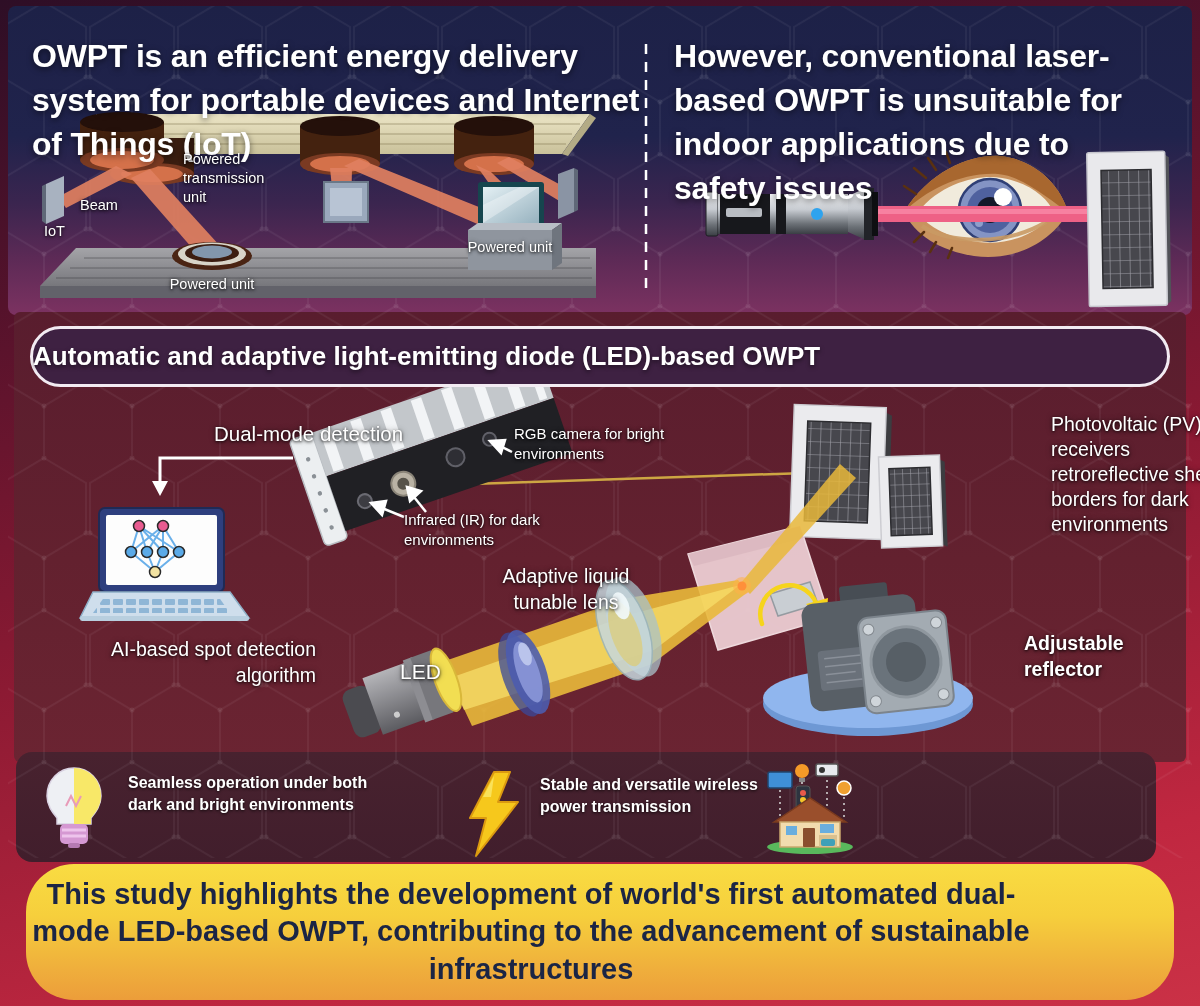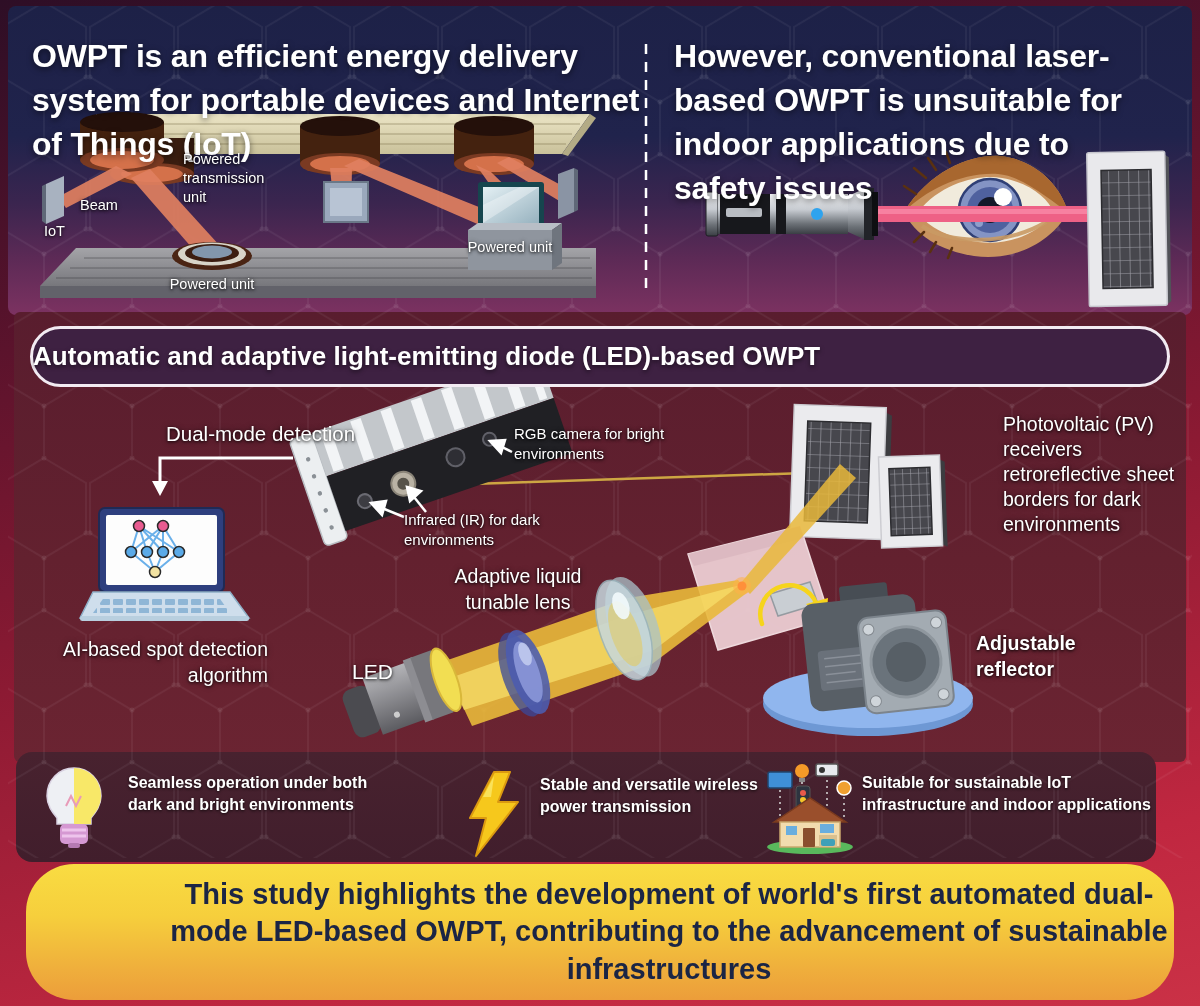--- a/index.html
+++ b/index.html
@@ -11,29 +11,29 @@
           background:linear-gradient(180deg,#1d2147 0%,#20234c 42%,#3b254f 64%,#5d2a56 82%,#7c3261 100%);}
   .bg-mid{left:14px;top:312px;width:1172px;height:450px;border-radius:6px;
           background:linear-gradient(180deg,#591d2e 0%,#63212f 55%,#6b2432 100%);}
   .band{left:16px;top:752px;width:1140px;height:110px;border-radius:16px;
         background:linear-gradient(180deg,#48222f 0%,#411e2c 100%);}
   .pill{left:30px;top:326px;width:1140px;height:61px;border-radius:32px;
         background:#3e2142;border:3px solid #f2ebf2;box-sizing:border-box;
         display:flex;align-items:center;justify-content:flex-start;z-index:4;}
   .conclusion-banner{left:26px;top:864px;width:1148px;height:136px;border-radius:48px;
         background:linear-gradient(180deg,#f9dc42 0%,#f6cf3c 38%,#efae3c 78%,#ec9d3a 100%);
-        display:flex;align-items:center;justify-content:flex-end;z-index:4;}
+        display:flex;align-items:center;justify-content:flex-start;z-index:4;}
   svg.art{left:0;top:0;z-index:2;}
   .txt{z-index:5;color:#fff;}
   .h1{font-weight:700;font-size:32px;line-height:1.38;letter-spacing:-0.2px;
       text-shadow:0 2px 6px rgba(0,0,0,.55);}
   .banner-title{font-weight:700;font-size:26px;color:#fff;text-shadow:0 2px 4px rgba(0,0,0,.5);}
   .lbl{font-size:14.5px;line-height:1.32;text-shadow:0 1px 3px rgba(0,0,0,.9),0 0 5px rgba(0,0,0,.45);}
   .lbl-md{font-size:15px;line-height:1.32;text-shadow:0 1px 3px rgba(0,0,0,.9),0 0 5px rgba(0,0,0,.45);}
-  .lbl-lg{font-size:19.5px;line-height:1.32;text-shadow:0 1px 3px rgba(0,0,0,.85),0 0 6px rgba(0,0,0,.4);}
+  .lbl-lg{font-size:19.5px;line-height:1.32;text-shadow:0 1px 3px rgba(0,0,0,.85),0 0 6px rgba(0,0,0,.4);margin-left:48px;}
   .benefit{font-weight:700;font-size:16px;line-height:1.4;text-shadow:0 1px 3px rgba(0,0,0,.8);}
   .conclusion-text{font-weight:700;font-size:29px;line-height:1.28;color:#1b2545;text-align:center;}
   .center{text-align:center;}
 </style>
 </head>
 <body>
 
 <div class="stage">
 
   <div class="abs bg-top"></div>
@@ -421,19 +421,18 @@
   <div class="abs txt lbl-md" style="left:514px;top:424px;width:152px;">RGB camera for bright environments</div>
   <div class="abs txt lbl-md" style="left:404px;top:510px;width:168px;">Infrared (IR) for dark environments</div>
   <div class="abs txt lbl-lg center" style="left:56px;top:637px;width:212px;text-align:right;">AI-based spot detection algorithm</div>
   <div class="abs txt lbl-lg center" style="left:436px;top:564px;width:164px;">Adaptive liquid tunable lens</div>
   <div class="abs txt lbl-lg" style="left:352px;top:658px;font-size:21px;">LED</div>
   <div class="abs txt lbl-lg" style="left:1003px;top:412px;width:202px;line-height:1.28;">Photovoltaic (PV) receivers retroreflective sheet borders for dark environments</div>
   <div class="abs txt lbl-lg" style="left:976px;top:631px;width:138px;font-weight:bold;">Adjustable reflector</div>
 
   <div class="abs txt benefit" style="left:128px;top:772px;width:266px;">Seamless operation under both dark and bright environments</div>
   <div class="abs txt benefit" style="left:540px;top:774px;width:232px;">Stable and versatile wireless power transmission</div>
-  <div class="abs txt benefit" style="left:862px;top:772px;width:302px;">Suitable for sustainable IoT infrastructure and indoor applications</div>
 
   <div class="abs conclusion-banner">
     <div class="conclusion-text" style="width:1010px;">This study highlights the development of world's first automated dual-mode LED-based OWPT, contributing to the advancement of sustainable infrastructures</div>
   </div>
 
 </div>
 
 </body></html>

